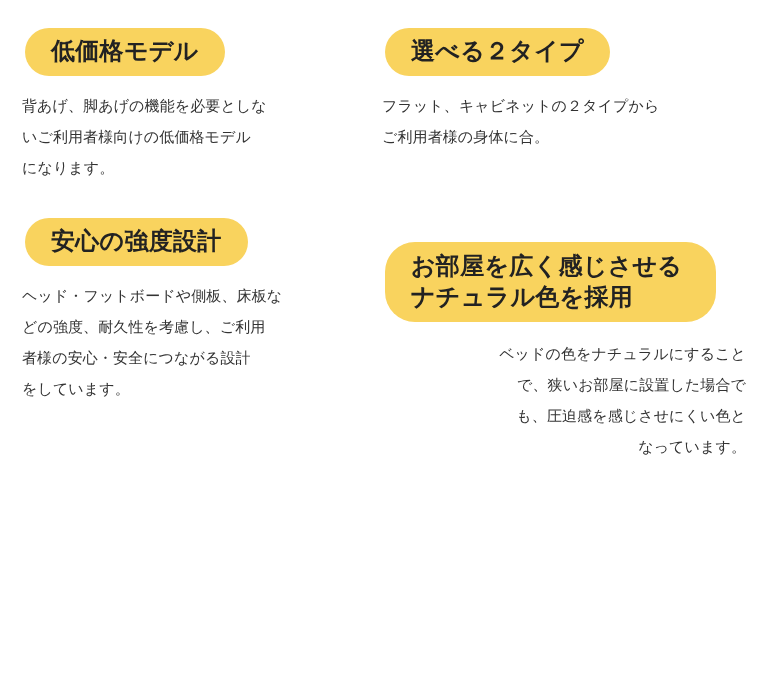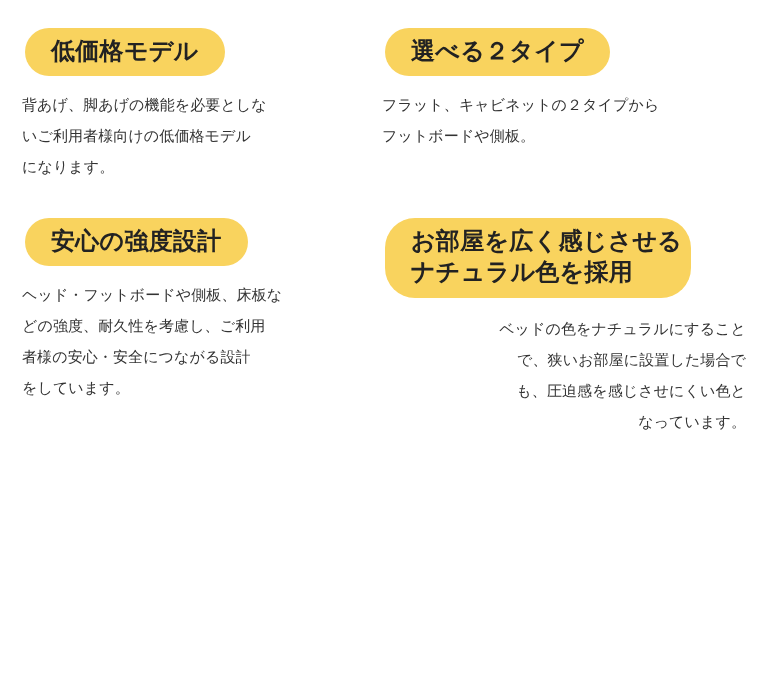--- a/index.html
+++ b/index.html
@@ -17,21 +17,20 @@
 
   .features-grid {
     box-sizing: border-box;
     width: 616px;
     height: 675px;
     padding: 28px 0 0 0;
     display: grid;
     grid-template-columns: 375px 385px;
     grid-template-rows: 190px 215px auto;
     align-content: start;
-    font-family: Liberation Serif, serif;
   }
 
   .feature-block {
     box-sizing: border-box;
     padding-left: 22px;
     padding-right: 14px;
   }
 
   .feature-block.col-right {
     padding-left: 7px;
@@ -61,41 +60,42 @@
   }
 
   
   .feature-body.indent-first {
     text-indent: 13px;
     margin-top: 16px;
     text-align: right;
   }
 
   .feature-block.pill-two-line .feature-pill {
-    padding: 8px 9px 10px 26px;
+    padding: 8px 34px 10px 26px;
     border-radius: 30px;
     line-height: 1.3;
+    margin-top: 24px;
   }
 </style>
 </head>
 <body>
 
 <div class="features-grid">
 
   <div class="feature-block col-left">
     <div class="feature-pill">低価格モデル</div>
     <p class="feature-body">背あげ、脚あげの機能を必要としな
 いご利用者様向けの低価格モデル
 になります。</p>
   </div>
 
   <div class="feature-block col-right">
     <div class="feature-pill">選べる２タイプ</div>
     <p class="feature-body">フラット、キャビネットの２タイプから
-フットボードや側板。</p>
+ご利用者様の身体に合。</p>
   </div>
 
 
 
   <div class="feature-block col-left">
     <div class="feature-pill">安心の強度設計</div>
     <p class="feature-body">ヘッド・フットボードや側板、床板な
 どの強度、耐久性を考慮し、ご利用
 者様の安心・安全につながる設計
 をしています。</p>

